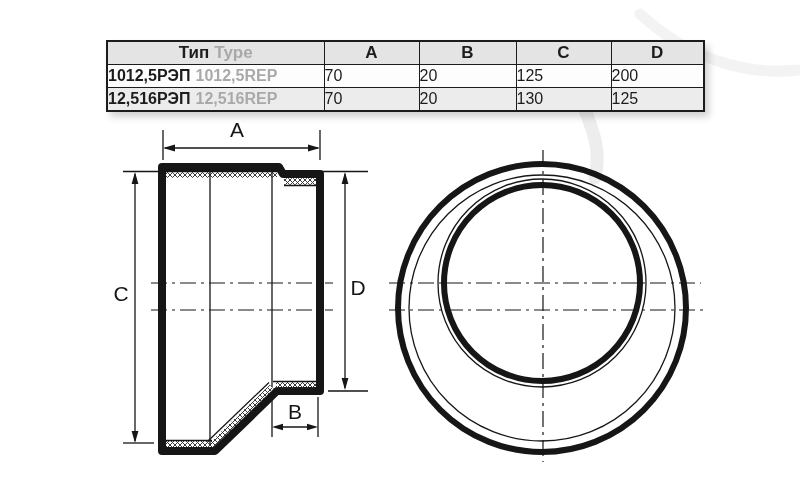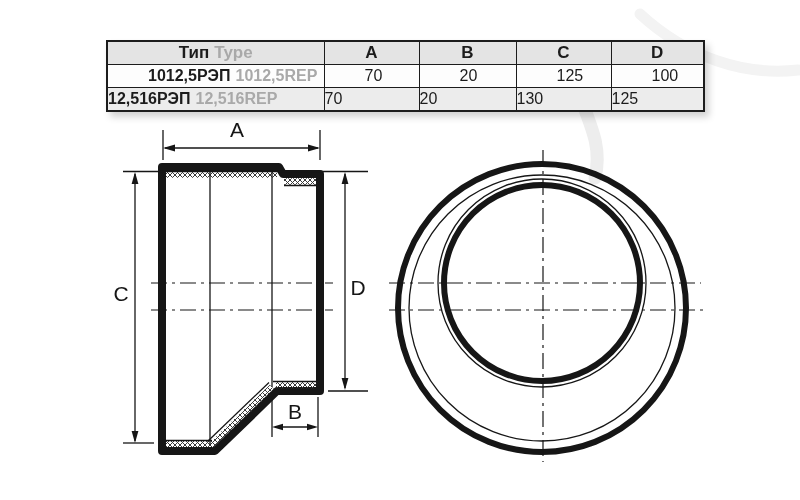--- a/index.html
+++ b/index.html
@@ -5,21 +5,21 @@
   html,body{margin:0;padding:0;background:#fff;}
   .page{position:relative;width:800px;height:500px;overflow:hidden;background:#ffffff;
         font-family:"Liberation Sans",sans-serif;}
   .page svg.drawing{position:absolute;left:0;top:0;}
   .table-wrap{position:absolute;left:106px;top:40px;box-shadow:4px 5px 7px rgba(0,0,0,0.18);}
   table.spec{border-collapse:collapse;table-layout:fixed;width:597px;background:#fff;}
   table.spec td,table.spec th{border:1.6px solid #1c1c1c;padding:0;margin:0;
         vertical-align:middle;height:22px;font-size:16px;color:#1c1c1c;white-space:nowrap;overflow:hidden;}
   table.spec{border:2.4px solid #1c1c1c;}
   table.spec thead th{background:#e4e4e4;font-weight:700;font-size:17px;}
-  table.spec tbody tr.r1 td{background:#fdfdfd;padding-left:40px;}
+  table.spec tbody tr.r1 td{background:#fdfdfd;}
   table.spec tbody tr.r2 td{background:#ececec;}
   .ru{font-weight:700;color:#1c1c1c;}
   .en{font-weight:600;color:#a9a9a9;margin-left:5px;}
   td.num{font-weight:400;}
   text.dim-label{font-family:"Liberation Sans",sans-serif;font-size:21px;fill:#161616;}
 </style>
 </head>
 <body>
 
 <div class="page">
@@ -130,21 +130,21 @@
         </tr>
       </thead>
       <tbody>
         <tr class="r1">
           <td>
             <span class="ru">1012,5РЭП</span><span class="en">1012,5REP</span>
           </td>
           <td class="num">70</td>
           <td class="num">20</td>
           <td class="num">125</td>
-          <td class="num">100</td>
+          <td class="num">200</td>
         </tr>
         <tr class="r2">
           <td>
             <span class="ru">12,516РЭП</span><span class="en">12,516REP</span>
           </td>
           <td class="num">70</td>
           <td class="num">20</td>
           <td class="num">130</td>
           <td class="num">125</td>
         </tr>

